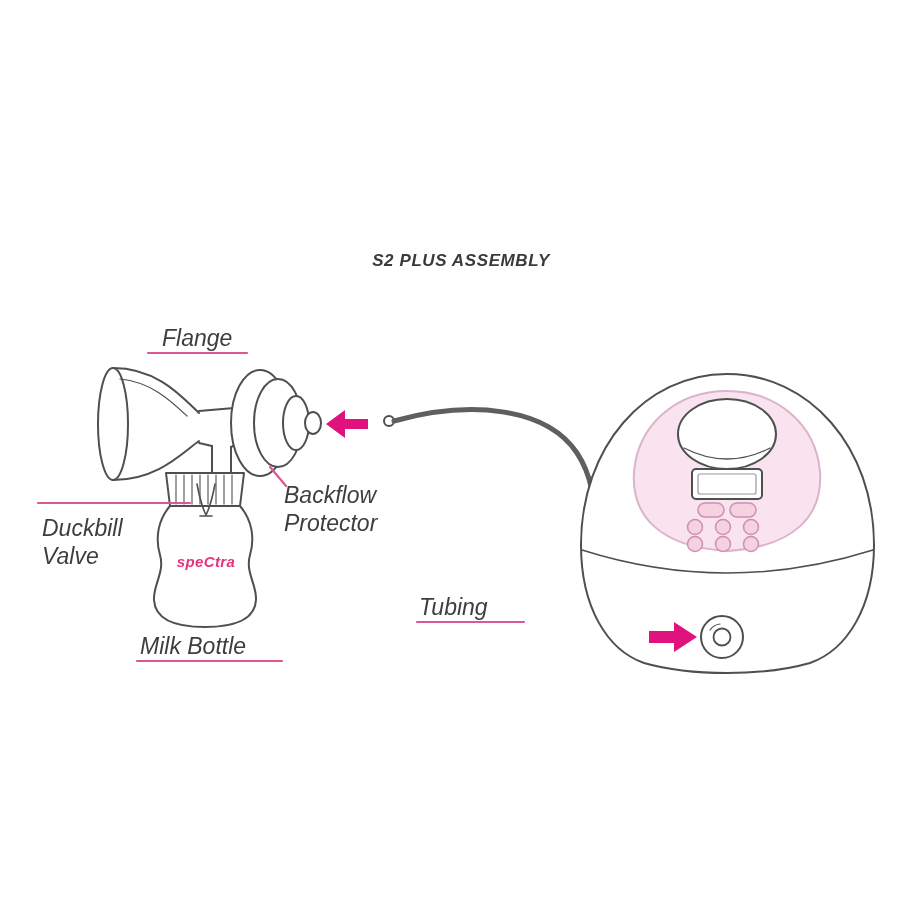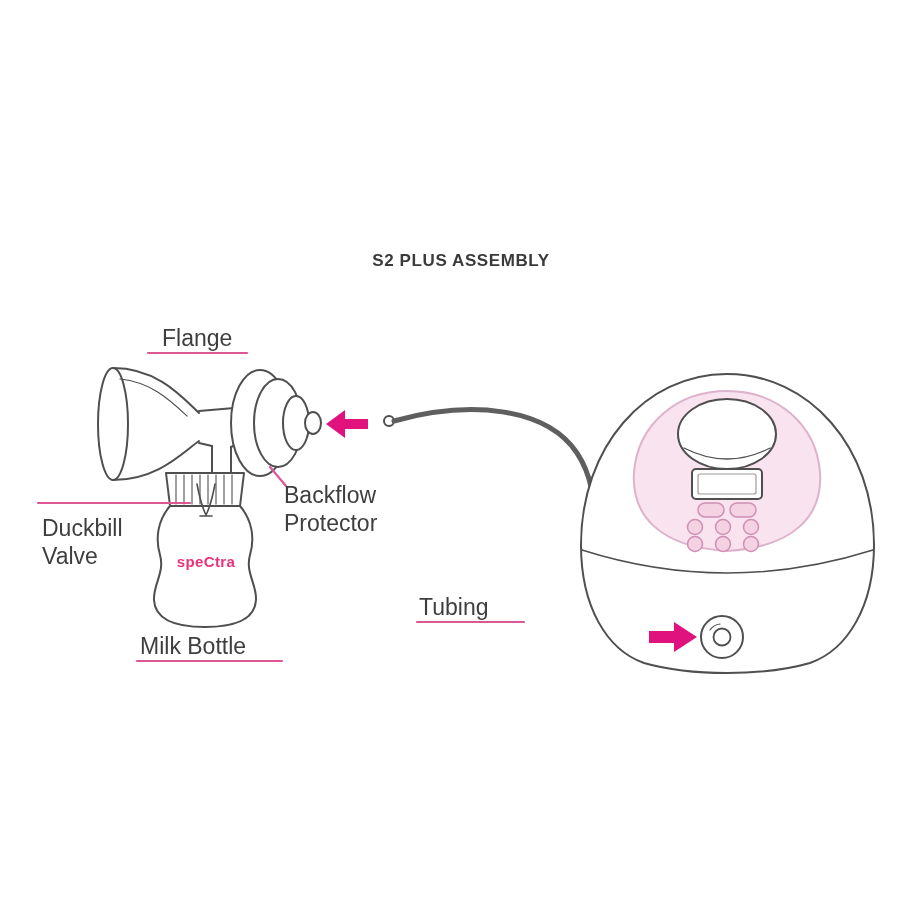--- a/index.html
+++ b/index.html
@@ -9,20 +9,21 @@
     width: 922px;
     height: 922px;
     overflow: hidden;
     font-family: "Liberation Sans", sans-serif;
   }
   .stage {
     position: relative;
     width: 922px;
     height: 806px;
     background: #ffffff;
+    font-style: italic;
   }
   svg text {
     font-family: "Liberation Sans", sans-serif;
   }
   .label-text {
     font-size: 23px;
     fill: #3e3e3e;
   }
   .title-text {
     font-size: 17px;

